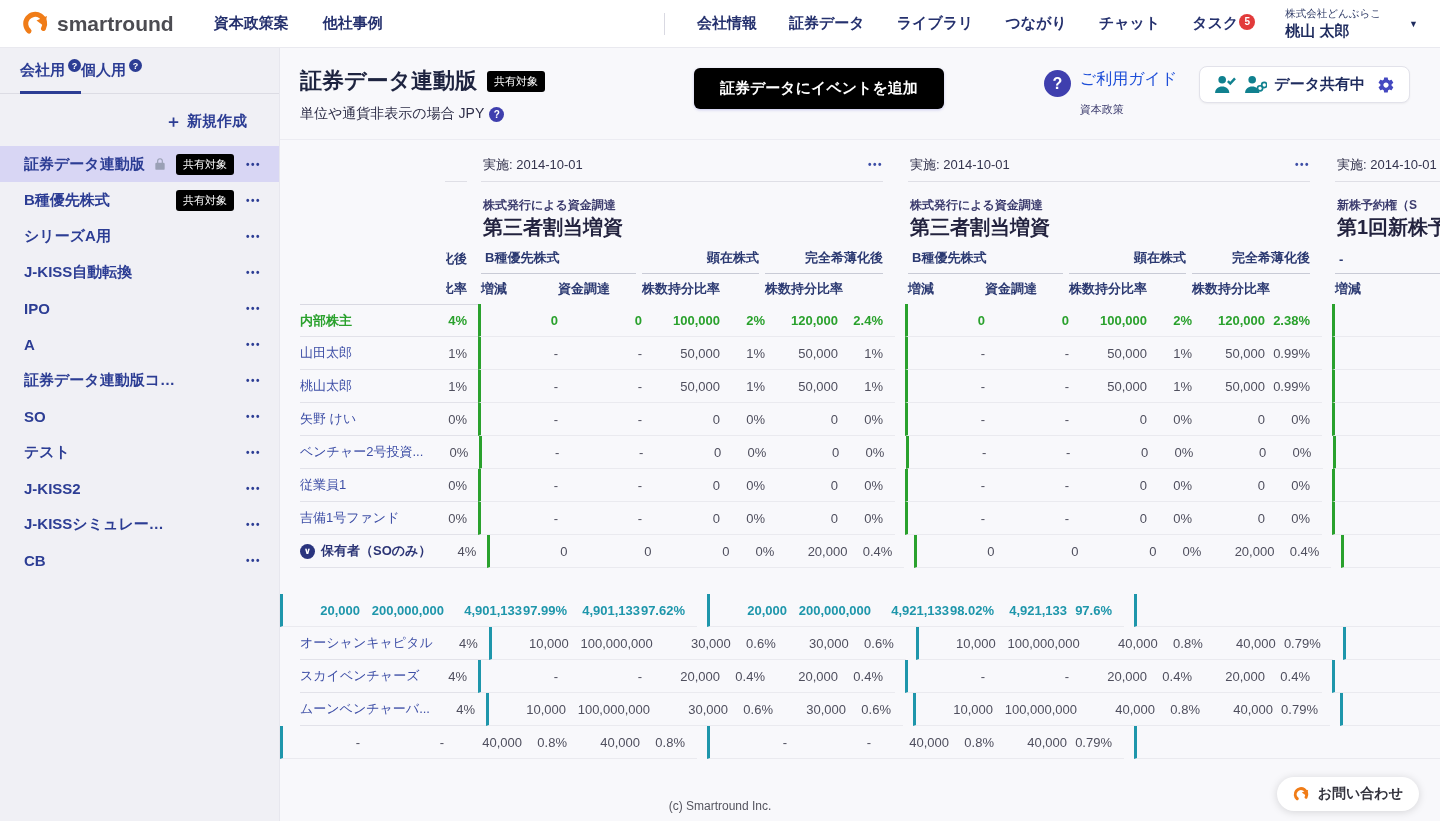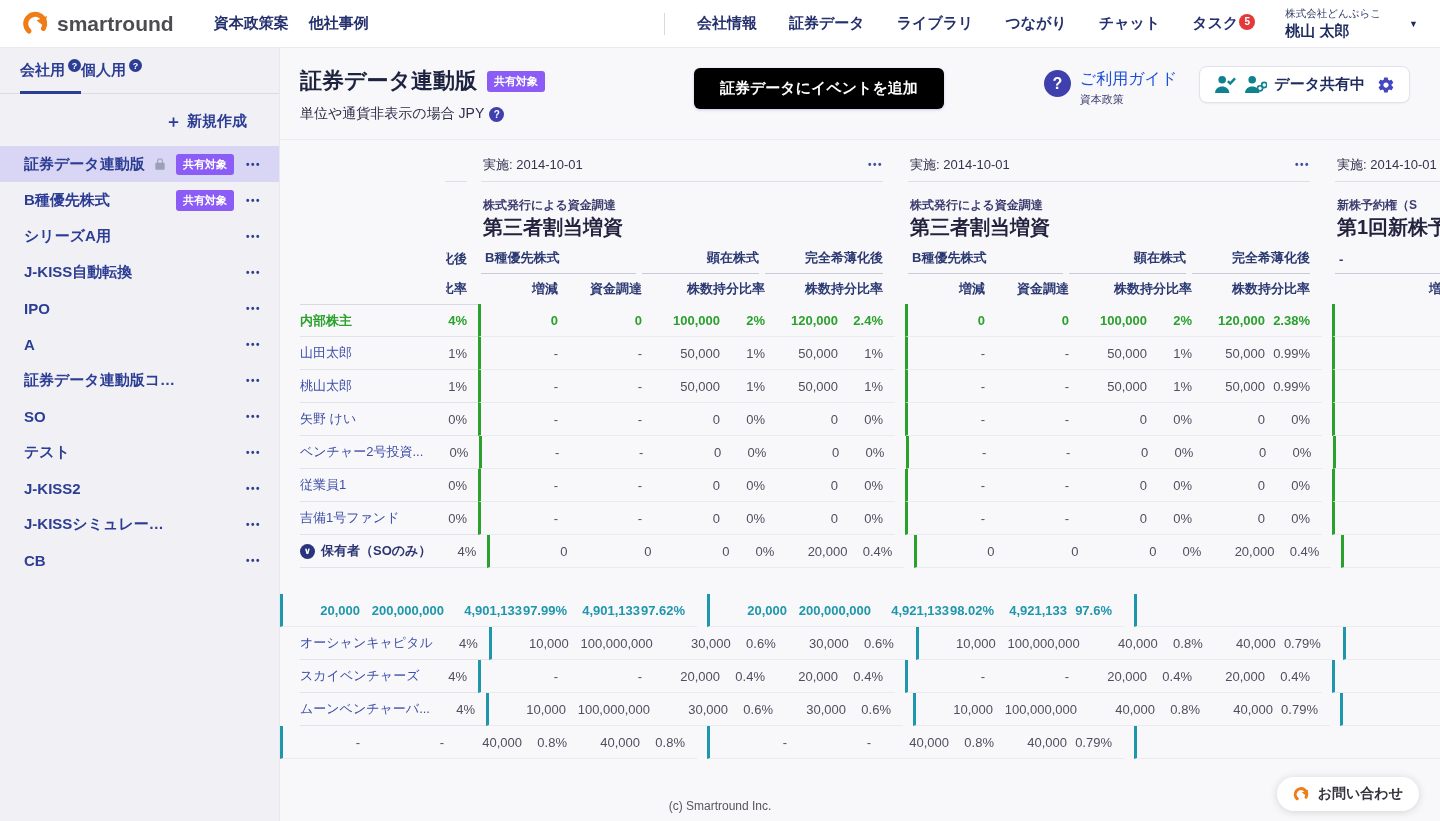--- a/index.html
+++ b/index.html
@@ -3,21 +3,21 @@
 <meta charset="utf-8">
 <style>
   html,body{margin:0;padding:0;width:1440px;height:821px;overflow:hidden;
     font-family:"Liberation Sans","DejaVu Sans",sans-serif;background:#f8f8fb;}
   *{box-sizing:border-box}
   
   .navbar{height:48px;background:#fff;border-bottom:1px solid #e9e9ef;display:flex;align-items:center;
     padding:0 22px;position:relative;z-index:5}
   .logo{display:flex;align-items:center;gap:7px;cursor:pointer}
   .logo-text{font-size:21px;color:#4c4c52;font-weight:600}
-  .nav-left{display:flex;margin-left:40px;gap:20px}
+  .nav-left{display:flex;margin-left:40px;gap:34px}
   .nav-item{font-size:15px;font-weight:700;color:#25316e;cursor:pointer;white-space:nowrap}
   .nav-spacer{flex:1}
   .nav-divider{width:1px;height:22px;background:#d9d9e2}
   .nav-right{display:flex;align-items:center}
   .nav-right .nav-item{margin-left:32px}
   .nav-badge{display:inline-block;background:#e23a3a;color:#fff;border-radius:50%;width:16px;height:16px;
     line-height:16px;text-align:center;font-size:10px;font-weight:700;vertical-align:top;margin-left:1px}
   .user-block{display:flex;align-items:center;margin-left:30px;cursor:pointer}
   .company{font-size:10.5px;color:#2e3a66}
   .uname{font-size:15px;font-weight:700;color:#1e2b5e;margin-top:1px}
@@ -29,39 +29,39 @@
   .side-tab.active::after{content:"";position:absolute;left:0;right:0;bottom:-1px;height:3px;background:#2c3d94}
   .help-sup{width:13px;height:13px;border-radius:50%;background:#2c3d94;color:#fff;font-size:9px;font-weight:700;
     display:inline-flex;align-items:center;justify-content:center;margin-left:3px;transform:translateY(-5px)}
   .new-row{display:flex;justify-content:flex-end;padding:15px 26px 12px}
   .new-btn{background:none;border:none;color:#2c3d94;font-weight:700;font-size:15px;display:flex;align-items:center;gap:5px;cursor:pointer;font-family:inherit}
   .side-item{height:36px;display:flex;align-items:center;padding:0 18px 0 24px;cursor:pointer}
   .side-item.selected{background:#d8d6f4}
   .side-label{font-size:15px;font-weight:700;color:#2c3d94;white-space:nowrap;overflow:hidden;text-overflow:ellipsis;max-width:152px}
   .lock{margin-left:8px;display:flex;align-items:center}
   .flex-sp{flex:1}
-  .share-badge{background:#8b5cf6;color:#fff;font-size:11px;padding:3px 7px;border-radius:3px;font-weight:700;margin-right:12px;white-space:nowrap}
+  .share-badge{background:#000000;color:#fff;font-size:11px;padding:3px 7px;border-radius:3px;font-weight:400;margin-right:12px;white-space:nowrap}
   .dots{font-size:10px;letter-spacing:1.5px;font-weight:700;color:#3d4ea6;cursor:pointer;white-space:nowrap}
   .side-dots{color:#2c3d94}
   
   main{position:absolute;top:48px;left:280px;right:0;bottom:0;background:#f8f8fb;overflow:hidden}
   .page-head{display:flex;align-items:flex-start;padding:18px 30px 16px 20px;border-bottom:1px solid #ececf2}
   .title-block{width:378px}
   .title-row{display:flex;align-items:center;gap:10px}
   h1{font-size:22px;color:#1e2440;margin:0;font-weight:700}
   .subtitle{margin-top:9px;font-size:14px;color:#2e2e48;display:flex;gap:5px;align-items:center}
   .help-dot{width:15px;height:15px;border-radius:50%;background:#3f3fae;color:#fff;font-size:10px;font-weight:700;
     display:inline-flex;align-items:center;justify-content:center;flex:none}
   .add-btn{background:#000000;color:#fff;border:none;border-radius:6px;font-size:15px;font-weight:700;
     padding:11px 26px;margin:2px 0 0 16px;cursor:pointer;font-family:inherit;box-shadow:0 1px 3px rgba(60,60,200,.25)}
   .guide{display:flex;margin-left:auto;gap:9px;margin-top:4px;cursor:pointer}
   .guide-icon{width:27px;height:27px;border-radius:50%;background:#3f3fae;color:#fff;font-weight:700;font-size:16px;
     display:flex;align-items:center;justify-content:center;flex:none}
   .guide-title{font-size:16px;font-weight:400;color:#1d4ed8;line-height:1.15}
-  .guide-sub{font-size:11px;color:#3c3c6e;margin-top:4px}
+  .guide-sub{font-size:11px;color:#3c3c6e;margin-top:14px}
   .share-box{margin-left:22px;background:#fff;border:1px solid #e2e2ea;border-radius:8px;padding:8px 14px;
     display:flex;align-items:center;gap:7px;box-shadow:0 1px 2px rgba(0,0,0,.05)}
   .share-label{font-size:15px;font-weight:700;color:#1e2b5e;white-space:nowrap}
   .gear{margin-left:5px;cursor:pointer;display:flex}
   
   .sheet{width:1160px;overflow:hidden;padding-top:8px}
   .srow{display:flex}
   .left-region{flex:0 0 198px;display:flex}
   .left-inner{margin-left:20px;flex:1;display:flex;align-items:center}
   .left-inner.hdr{justify-content:flex-end;align-items:flex-end}
@@ -75,21 +75,21 @@
   .name-row{height:25px}
   .evname{font-size:20px;font-weight:700;color:#23233f;padding-left:2px;white-space:nowrap}
   .cg-row{height:30px;margin-top:4px}
   .egroup.cg{align-items:flex-end}
   .cg-block{border-bottom:1px solid #c9cbd6;padding-bottom:6px;font-size:13px;font-weight:700;color:#2c3a72;white-space:nowrap}
   .cg0{width:155px;margin-right:6px;padding-left:4px}
   .cg1{width:117px;margin-right:6px;text-align:right}
   .cg2{width:118px;text-align:right}
   .cg-full{width:399px;padding-left:4px}
   .sub-row{height:30px}
-  .scell{font-size:13px;font-weight:700;color:#2c3a72;text-align:right;white-space:nowrap}
+  .scell{font-size:13px;font-weight:700;color:#2c3a72;white-space:nowrap}
   .sw0{width:77px}.sw1{width:84px}.sw2{width:123px}.sw3{width:118px}.sw-wide{width:120px}
   .clip{display:inline-flex;justify-content:flex-end;overflow:hidden;width:21px;margin-right:11px;
     font-size:13px;font-weight:700;color:#2c3a72;white-space:nowrap;align-self:center}
   .data-row{height:33px}
   .data-row .left-inner{border-bottom:1px solid #e2e2e9}
   .data-row .egroup{border-bottom:1px solid #eaeaef}
   .total .left-inner{border-top:1px solid #d9d9e2}
   .acc-green{border-left-color:#2aa12d}
   .acc-teal{border-left-color:#1e96ab}
   .row-label{flex:1;font-size:13px;color:#3d4ea6;white-space:nowrap;overflow:hidden;display:flex;align-items:center;cursor:pointer}

